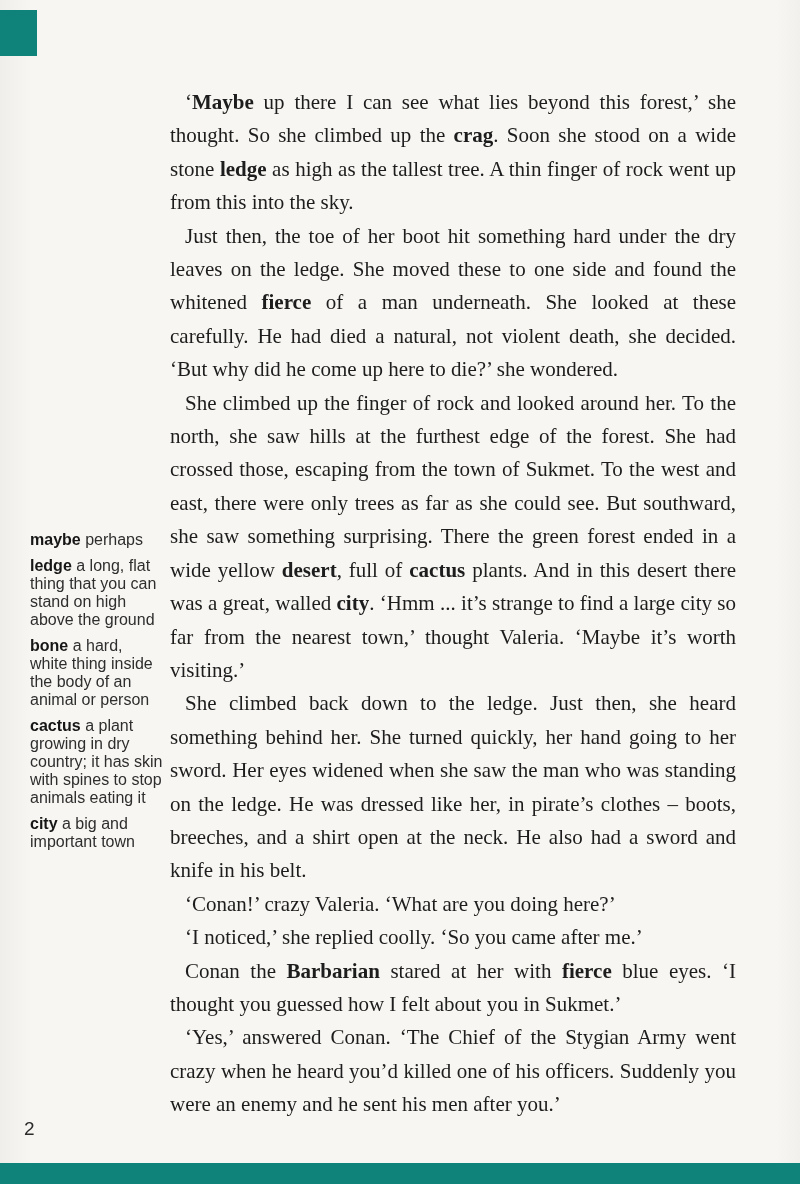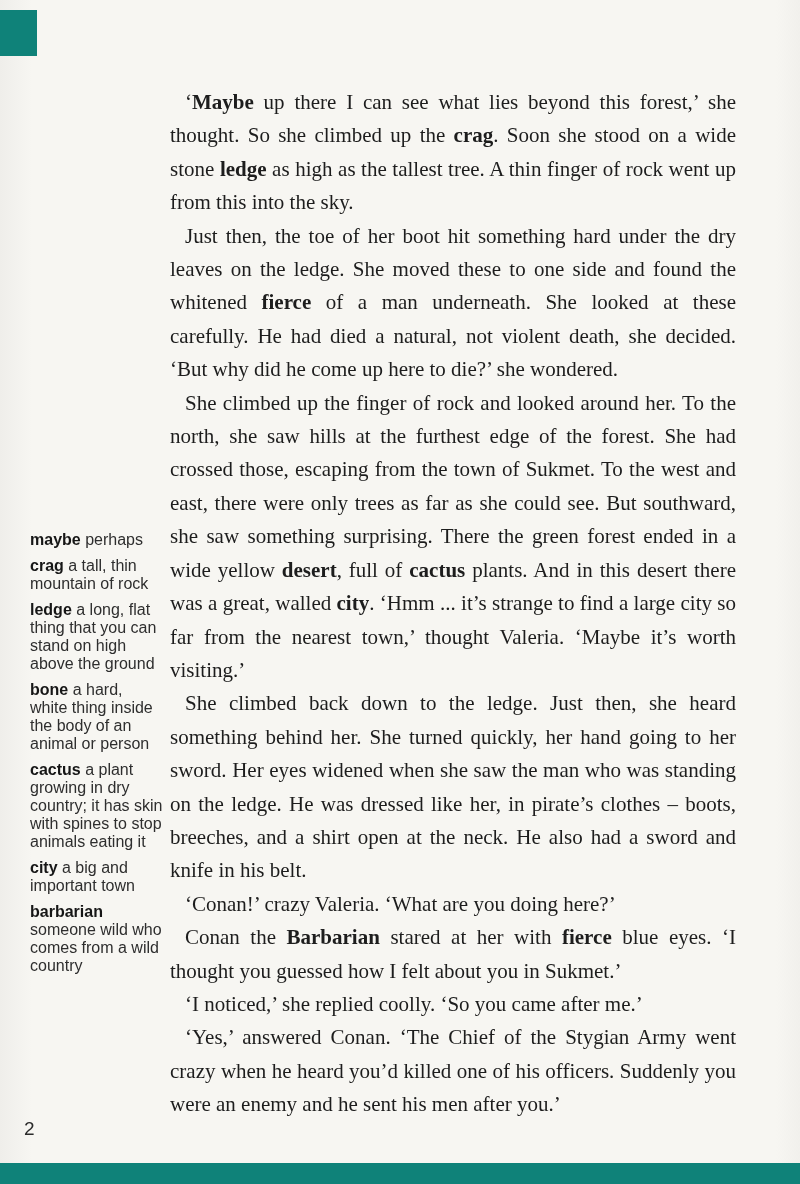--- a/index.html
+++ b/index.html
@@ -55,28 +55,26 @@
 <body>
 
 <div class="page">
   <div class="corner-mark" style="background-color: rgb(15, 130, 121);"></div>
   <main class="body-text" id="bodytext">
       <p>‘<b>Maybe</b> up there I can see what lies beyond this forest,’ she thought. So she climbed up the <b>crag</b>. Soon she stood on a wide stone <b>ledge</b> as high as the tallest tree. A thin finger of rock went up from this into the sky.</p>
       <p>Just then, the toe of her boot hit something hard under the dry leaves on the ledge. She moved these to one side and found the whitened <b>fierce</b> of a man underneath. She looked at these carefully. He had died a natural, not violent death, she decided. ‘But why did he come up here to die?’ she wondered.</p>
       <p>She climbed up the finger of rock and looked around her. To the north, she saw hills at the furthest edge of the forest. She had crossed those, escaping from the town of Sukmet. To the west and east, there were only trees as far as she could see. But southward, she saw something surprising. There the green forest ended in a wide yellow <b>desert</b>, full of <b>cactus</b> plants. And in this desert there was a great, walled <b>city</b>. ‘Hmm ... it’s strange to find a large city so far from the nearest town,’ thought Valeria. ‘Maybe it’s worth visiting.’</p>
       <p>She climbed back down to the ledge. Just then, she heard something behind her. She turned quickly, her hand going to her sword. Her eyes widened when she saw the man who was standing on the ledge. He was dressed like her, in pirate’s clothes – boots, breeches, and a shirt open at the neck. He also had a sword and knife in his belt.</p>
       <p>‘Conan!’ crazy Valeria. ‘What are you doing here?’</p>
+      <p>‘I noticed,’ she replied coolly. ‘So you came after me.’</p>
       <p>Conan the <b>Barbarian</b> stared at her with <b>fierce</b> blue eyes. ‘I thought you guessed how I felt about you in Sukmet.’</p>
-      <p>‘I noticed,’ she replied coolly. ‘So you came after me.’</p>
       <p>‘Yes,’ answered Conan. ‘The Chief of the Stygian Army went crazy when he heard you’d killed one of his officers. Suddenly you were an enemy and he sent his men after you.’</p>
     </main>
   <aside class="glossary" id="glossary">
       <div class="gloss-entry"><b>maybe</b> perhaps</div>
-      <div class="gloss-entry"><b>crag</b> a tall, thin mountain of rock</div>
       <div class="gloss-entry"><b>ledge</b> a long, flat thing that you can stand on high above the ground</div>
       <div class="gloss-entry"><b>bone</b> a hard, white thing inside the body of an animal or person</div>
       <div class="gloss-entry"><b>cactus</b> a plant growing in dry country; it has skin with spines to stop animals eating it</div>
       <div class="gloss-entry"><b>city</b> a big and important town</div>
-      <div class="gloss-entry"><b>barbarian</b> someone wild who comes from a wild country</div>
     </aside>
   <div class="page-number">2</div>
   <div class="bottom-bar" style="background-color: rgb(15, 130, 121);"></div>
 </div>
 
 </body></html>

